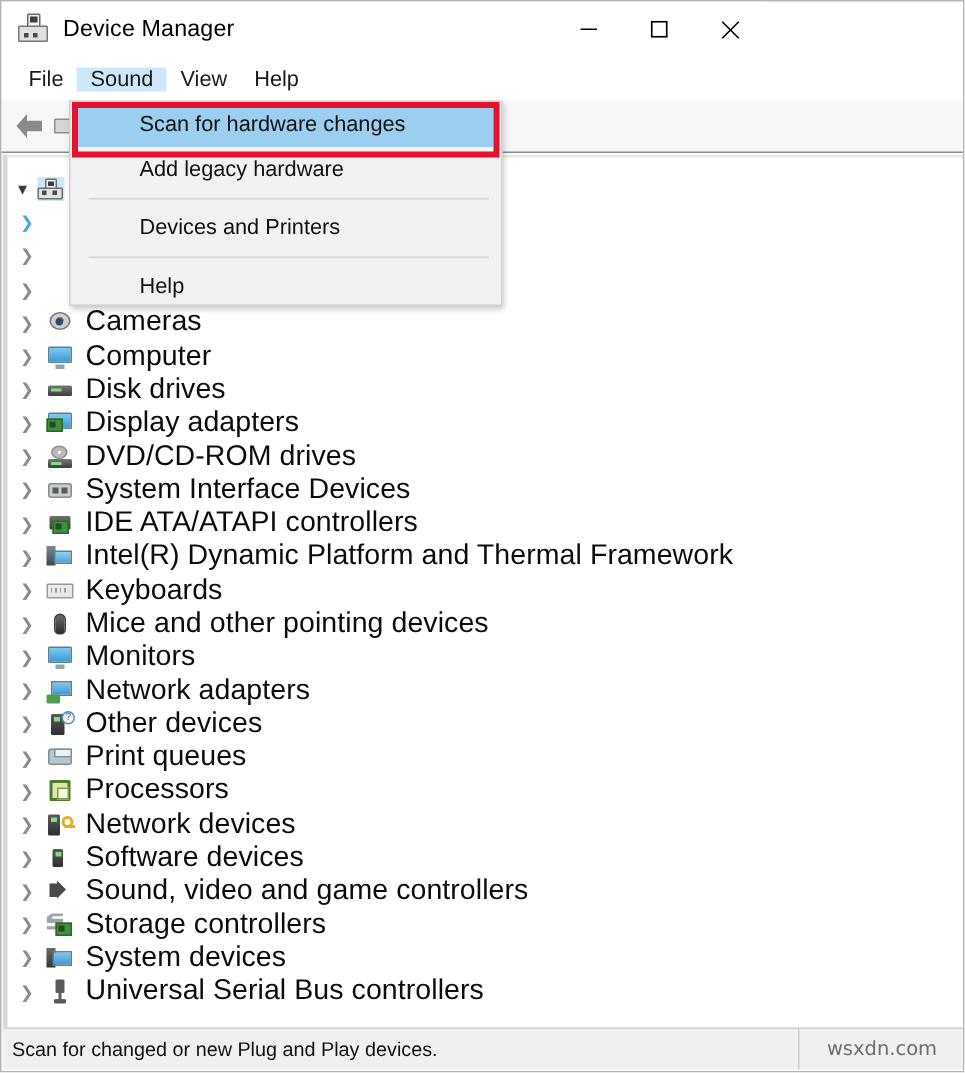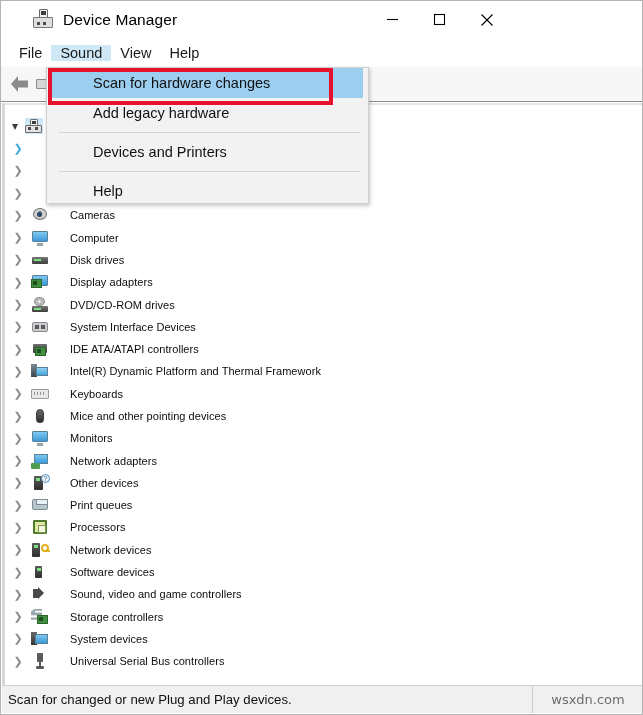--- a/index.html
+++ b/index.html
@@ -23,21 +23,20 @@
   }
 
   
   .titlebar {
     position: absolute;
     left: 0; top: 0;
     width: 509px; height: 37px;
     background: #ffffff;
     display: flex;
     align-items: center;
-    padding-left: 21px;
   }
   .title-icon {
     width: 22px; height: 22px;
     margin-left: 10px; margin-right: 9px;
     position: relative;
     flex: none;
   }
   .ti-base {
     position: absolute; left: 1px; bottom: 3px;
     width: 20px; height: 11px;
@@ -155,24 +154,23 @@
   }
   .chev.root { color: #3b3b3b; font-size: 12px; width: 20px; }
   .chev.blue { color: #3fa9e0; }
   .row-icon {
     width: 18px; height: 16px;
     flex: none;
     margin-right: 8px;
     position: relative;
   }
   .row-label {
-    font-size: 11px;
+    font-size: 19px;
     color: #0c0c0c;
     letter-spacing: 0.05px;
-    margin-left: 13px;
   }
   .row.root .row-icon-hl {
     background: #cce8f7;
   }
 
   
   .mon { position:absolute; left:1px; top:1px; width:16px; height:11px;
          background: linear-gradient(#7fc8f0,#3a9ad6); border:1px solid #5a7f99; border-radius:1px; }
   .mon-stand { position:absolute; left:6px; bottom:0px; width:6px; height:3px; background:#8fa3ad; }
   .box-dark { position:absolute; left:2px; top:3px; width:14px; height:9px;
@@ -237,21 +235,21 @@
   .root-tw { position:absolute; left:5px; top:0px; width:8px; height:8px;
              background:#f4f4f4; border:1px solid #6d6d6d; border-radius:1px; }
   .root-sc { position:absolute; left:7px; top:2px; width:4px; height:3px; background:#3d3d3d; }
   .root-d1 { position:absolute; left:3px; bottom:3px; width:3px; height:3px; background:#4a4a4a; }
   .root-d2 { position:absolute; left:10px; bottom:3px; width:3px; height:3px; background:#4a4a4a; }
 
   
   .dropdown {
     position: absolute;
     left: 45px; top: 66px;
-    width: 323px; height: 137px;
+    width: 289px; height: 137px;
     background: #f2f2f2;
     border: 1px solid #cfcfcf;
     box-shadow: 1px 2px 4px rgba(0,0,0,0.22);
     z-index: 40;
   }
   .dd-item {
     position: relative;
     height: 30px;
     display: flex; align-items: center;
     padding-left: 46px;

